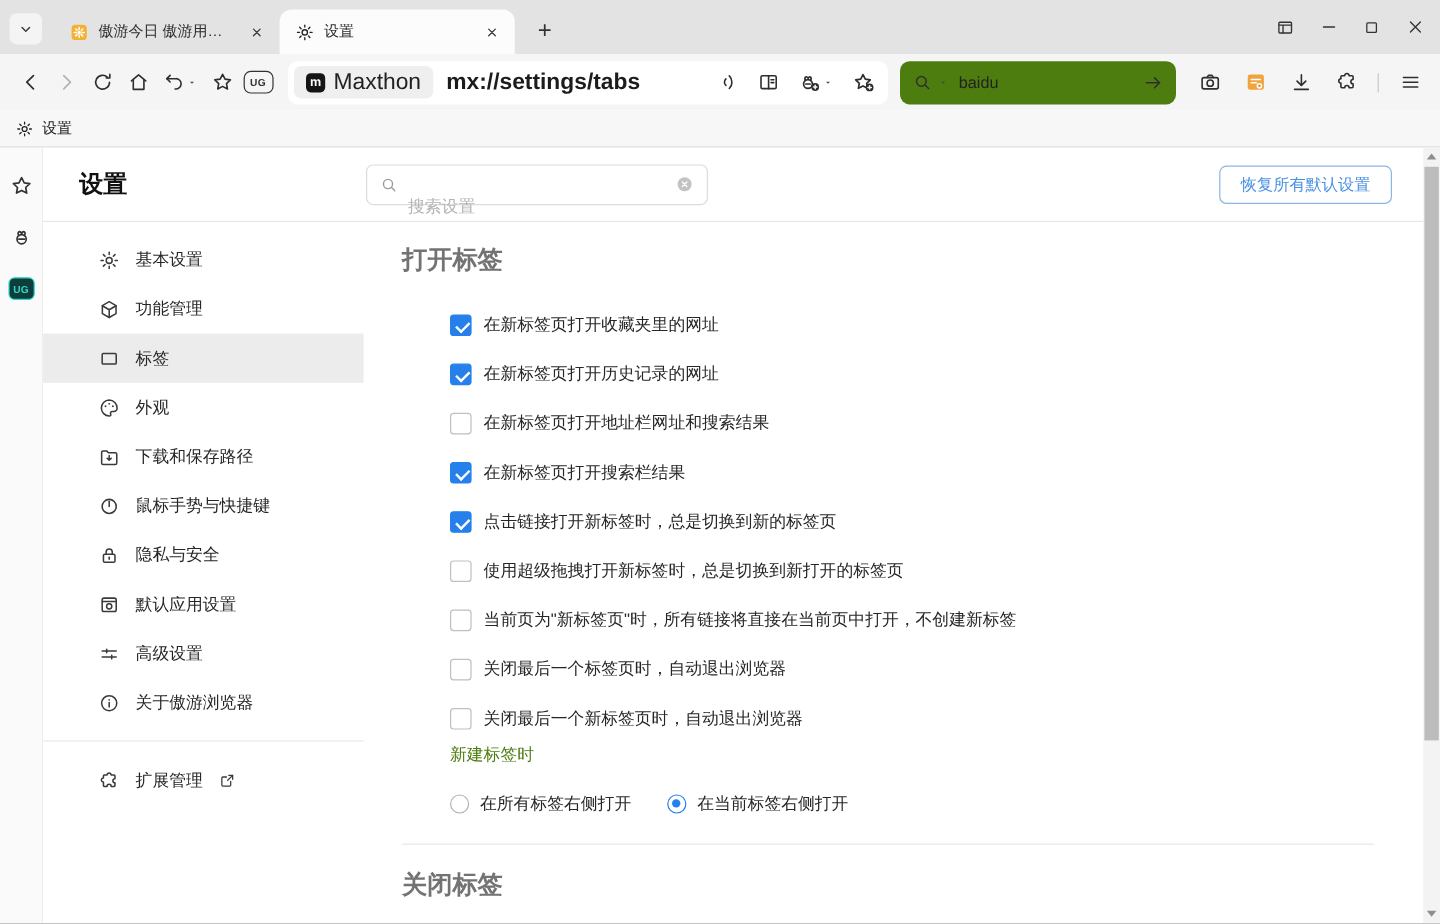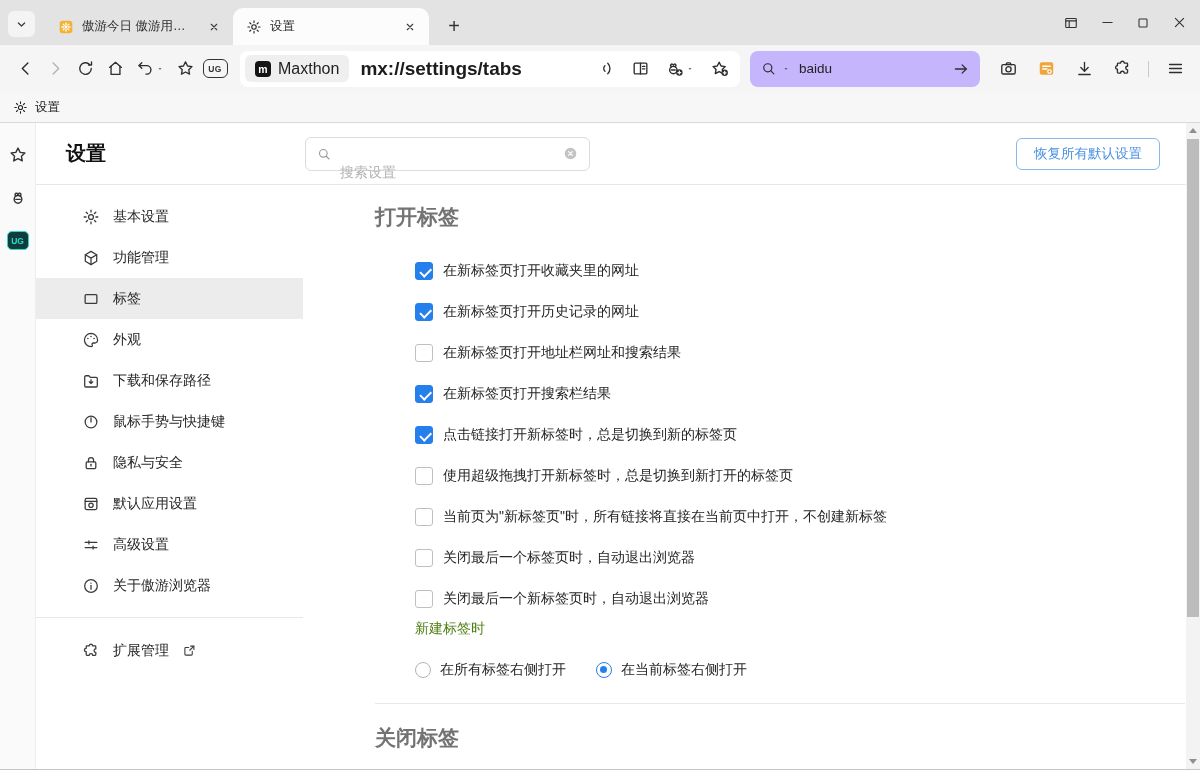--- a/index.html
+++ b/index.html
@@ -22,24 +22,24 @@
 
   
   .toolbar { height:47px; background:#f5f5f5; display:flex; align-items:center; padding:0 10px; flex:none; }
   .tbtn { width:30px; height:30px; display:flex; align-items:center; justify-content:center; color:#2e2e2e; border-radius:6px; flex:none; }
   .tbtn.disabled { color:#b3b3b3; }
   .undo-group { display:flex; align-items:center; width:40px; }
   .ug-chip { width:25px; height:19px; border:1.6px solid #333; border-radius:6px; font-size:8.5px; font-weight:bold; color:#333; display:flex; align-items:center; justify-content:center; letter-spacing:0.3px; flex:none; }
   .addressbar { width:500px; height:36px; background:#fff; border-radius:8px; margin-left:10px; display:flex; align-items:center; padding:0 10px 0 5px; flex:none; }
   .brand-chip { height:27px; background:#efefef; border-radius:6px; display:flex; align-items:center; gap:7px; padding:0 10px; flex:none; }
   .m-logo { width:16px; height:16px; background:#151515; border-radius:4px; color:#fff; font-size:10.5px; font-weight:bold; display:flex; align-items:center; justify-content:center; }
-  .brand-text { font-size:16px; color:#222; }
+  .brand-text { font-size:19px; color:#222; }
   .url-text { margin-left:11px; font-size:19px; font-weight:600; color:#1c1c1c; }
   .addr-icons { margin-left:auto; display:flex; align-items:center; gap:15px; color:#2e2e2e; }
-  .searchbar { width:230px; height:36px; background:#c4b5fd; border-radius:8px; margin-left:10px; display:flex; align-items:center; padding:0 10px; gap:4px; flex:none; color:#2e2e2e; }
+  .searchbar { width:230px; height:36px; background:#4d7c0f; border-radius:8px; margin-left:10px; display:flex; align-items:center; padding:0 10px; gap:4px; flex:none; color:#2e2e2e; }
   .search-value { border:none; outline:none; background:transparent; font-size:13.5px; color:#222; width:110px; margin-left:4px; font-family:inherit; }
   .right-tools { margin-left:auto; display:flex; align-items:center; gap:8px; color:#2e2e2e; }
   .vdiv { width:1px; height:16px; background:#c9c9c9; margin:0 3px; }
 
   
   .bookmarksbar { height:31px; background:#f7f7f7; border-bottom:1px solid #d9d9d9; display:flex; align-items:center; padding:0 13px; flex:none; }
   .bm-item { display:flex; align-items:center; gap:7px; font-size:12.5px; color:#222; }
 
   
   .content { height:646px; display:flex; flex:none; }
@@ -47,21 +47,21 @@
   .ug-badge { width:22px; height:19px; background:#0f3d3c; border:1.5px solid #2fd9c7; border-radius:5px; color:#2fd9c7; font-size:8.5px; font-weight:bold; display:flex; align-items:center; justify-content:center; }
 
   .page { flex:1; background:#fff; position:relative; }
   .page-header { height:62px; border-bottom:1px solid #e6e6e6; display:flex; align-items:center; padding:0 40px 0 30px; }
   .page-title { font-size:20px; font-weight:600; color:#111; }
   .settings-search { margin-left:199px; width:285px; height:34px; border:1px solid #dcdcdc; border-radius:6px; display:flex; align-items:center; padding:0 10px; gap:8px; color:#9a9a9a; }
   .settings-search input { border:none; outline:none; flex:1; font-size:14px; color:#737373; font-family:inherit; background:transparent;margin-top:37px; }
   .settings-search input::placeholder { color:#b3b3b3; }
   .reset-btn { margin-left:auto; height:32px; padding:0 17px; background:#fff; border:1px solid #8ab5e8; border-radius:6px; color:#4a90e2; font-size:13.5px; font-family:inherit; display:flex; align-items:center;text-align:center; }
 
-  .page-body { display:flex; height:583px;gap:40px; }
+  .page-body { display:flex; height:583px; }
   .settings-nav { width:267px; padding-top:11px; flex:none; }
   .nav-item { height:41px; display:flex; align-items:center; gap:13px; padding-left:46px; font-size:14px; color:#262626; }
   .nav-item.active { background:#ececec; }
   .nav-item .ic { color:#3a3a3a; }
   .nav-divider { height:1px; background:#e8e8e8; margin:11px 0 12px; }
 
   .settings-main { flex:1; padding:20px 0 0 32px; }
   .section-heading { font-size:21px; font-weight:700; color:#737373; line-height:24px; margin-bottom:10px; }
   .option-row { height:41px; display:flex; align-items:flex-end; gap:10px; padding-left:40px; font-size:14px; }
   .checkbox { width:18px; height:18px; border:1.5px solid #bfbfbf; border-radius:3px; background:#fff; position:relative; flex:none; }

